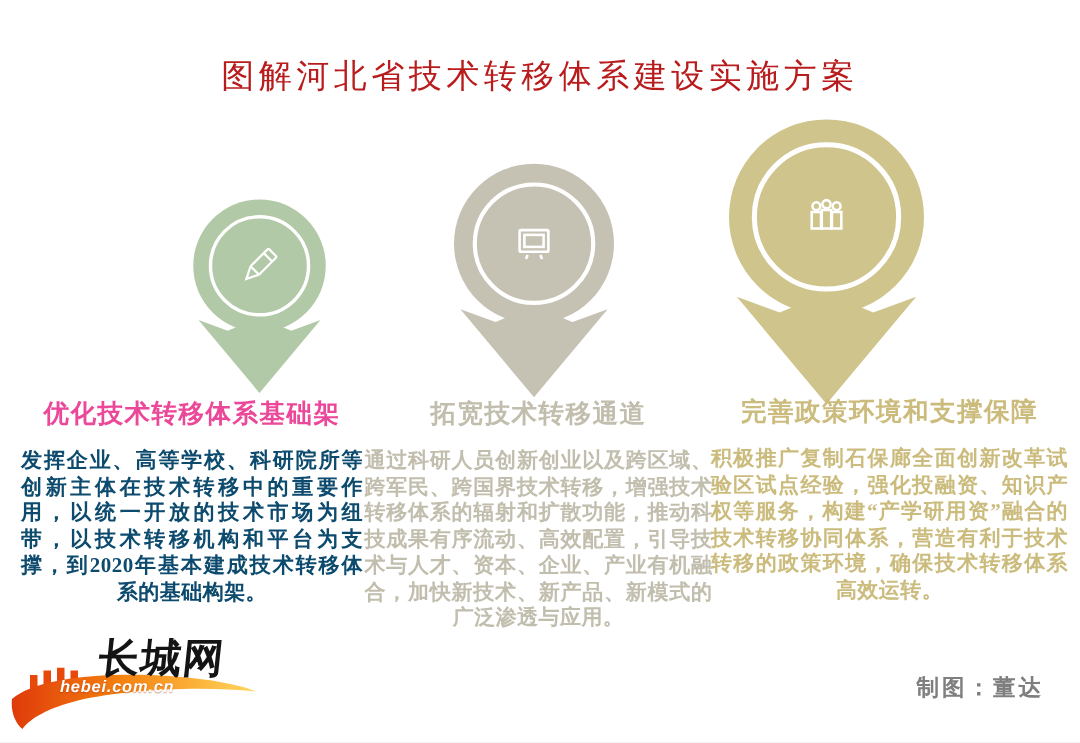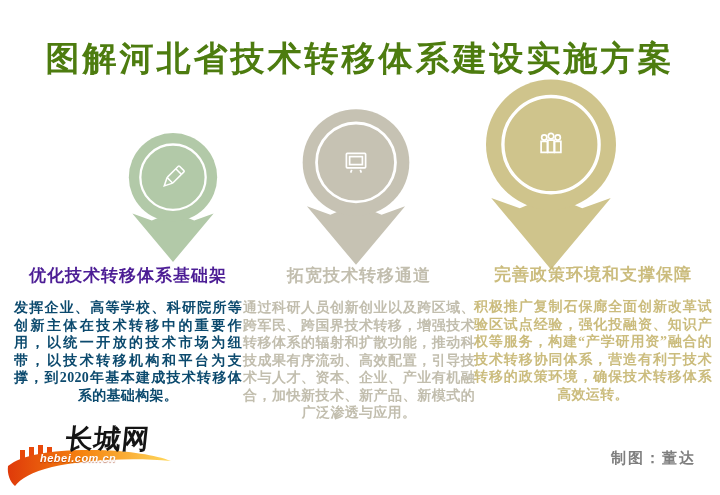--- a/index.html
+++ b/index.html
@@ -4,22 +4,22 @@
 <style>
   * { margin:0; padding:0; box-sizing:border-box; }
   html,body { background:#e9e9e9; }
   .stage{
     position:relative; width:720px; height:495px; background:#ffffff;
     overflow:hidden; margin:0 auto;
     font-family:"Liberation Serif","DejaVu Serif",serif;
   }
   .title{
     position:absolute; top:36px; left:0; right:0;
-    text-align:center; font-size:34px; font-weight:bold;
-    letter-spacing:3px; color:#4d7c0f;
+    text-align:center; font-size:22px; font-weight:normal;
+    letter-spacing:3px; color:#b91c1c;
   }
   .pin{ position:absolute; }
   .pin-1{ left:120px; top:131px; width:106px; height:133px; }
   .pin-2{ left:292px; top:107px; width:128px; height:160px; }
   .pin-3{ left:473px; top:77px;  width:156px; height:195px; }
 
   .col{ position:absolute; text-align:center; }
   .col-1{ left:14px;  top:264px; width:228px; }
   .col-2{ left:243px; top:264px; width:232px; }
   .col-3{ left:474px; top:263px; width:238px; }
@@ -89,21 +89,21 @@
       <circle cx="-5.2" cy="-5.5" r="2"></circle>
       <circle cx="0" cy="-6.5" r="2.1"></circle>
       <circle cx="5.2" cy="-5.5" r="2"></circle>
       <path d="M-7.6 -2.5 h4.8 v8.5 h-4.8 Z"></path>
       <path d="M-2.4 -3.5 h4.8 v9.5 h-4.8 Z"></path>
       <path d="M2.8 -2.5 h4.8 v8.5 h-4.8 Z"></path>
     </g>
   </svg>
 
   <div class="col col-1">
-    <div class="col-heading" style="color: #4c1d95;">优化技术转移体系基础架</div>
+    <div class="col-heading" style="color: #ec4899;">优化技术转移体系基础架</div>
     <div class="col-body" style="color: #0c4a6e;">发挥企业、高等学校、科研院所等创新主体在技术转移中的重要作用，以统一开放的技术市场为纽带，以技术转移机构和平台为支撑，到2020年基本建成技术转移体系的基础构架。</div>
   </div>
 
   <div class="col col-3">
     <div class="col-heading" style="color: rgb(203, 188, 125);">完善政策环境和支撑保障</div>
     <div class="col-body" style="color: rgb(203, 188, 125);">积极推广复制石保廊全面创新改革试验区试点经验，强化投融资、知识产权等服务，构建“产学研用资”融合的技术转移协同体系，营造有利于技术转移的政策环境，确保技术转移体系高效运转。</div>
   </div>
 
   <div class="col col-2">
     <div class="col-heading" style="color: rgb(194, 190, 174);">拓宽技术转移通道</div>

